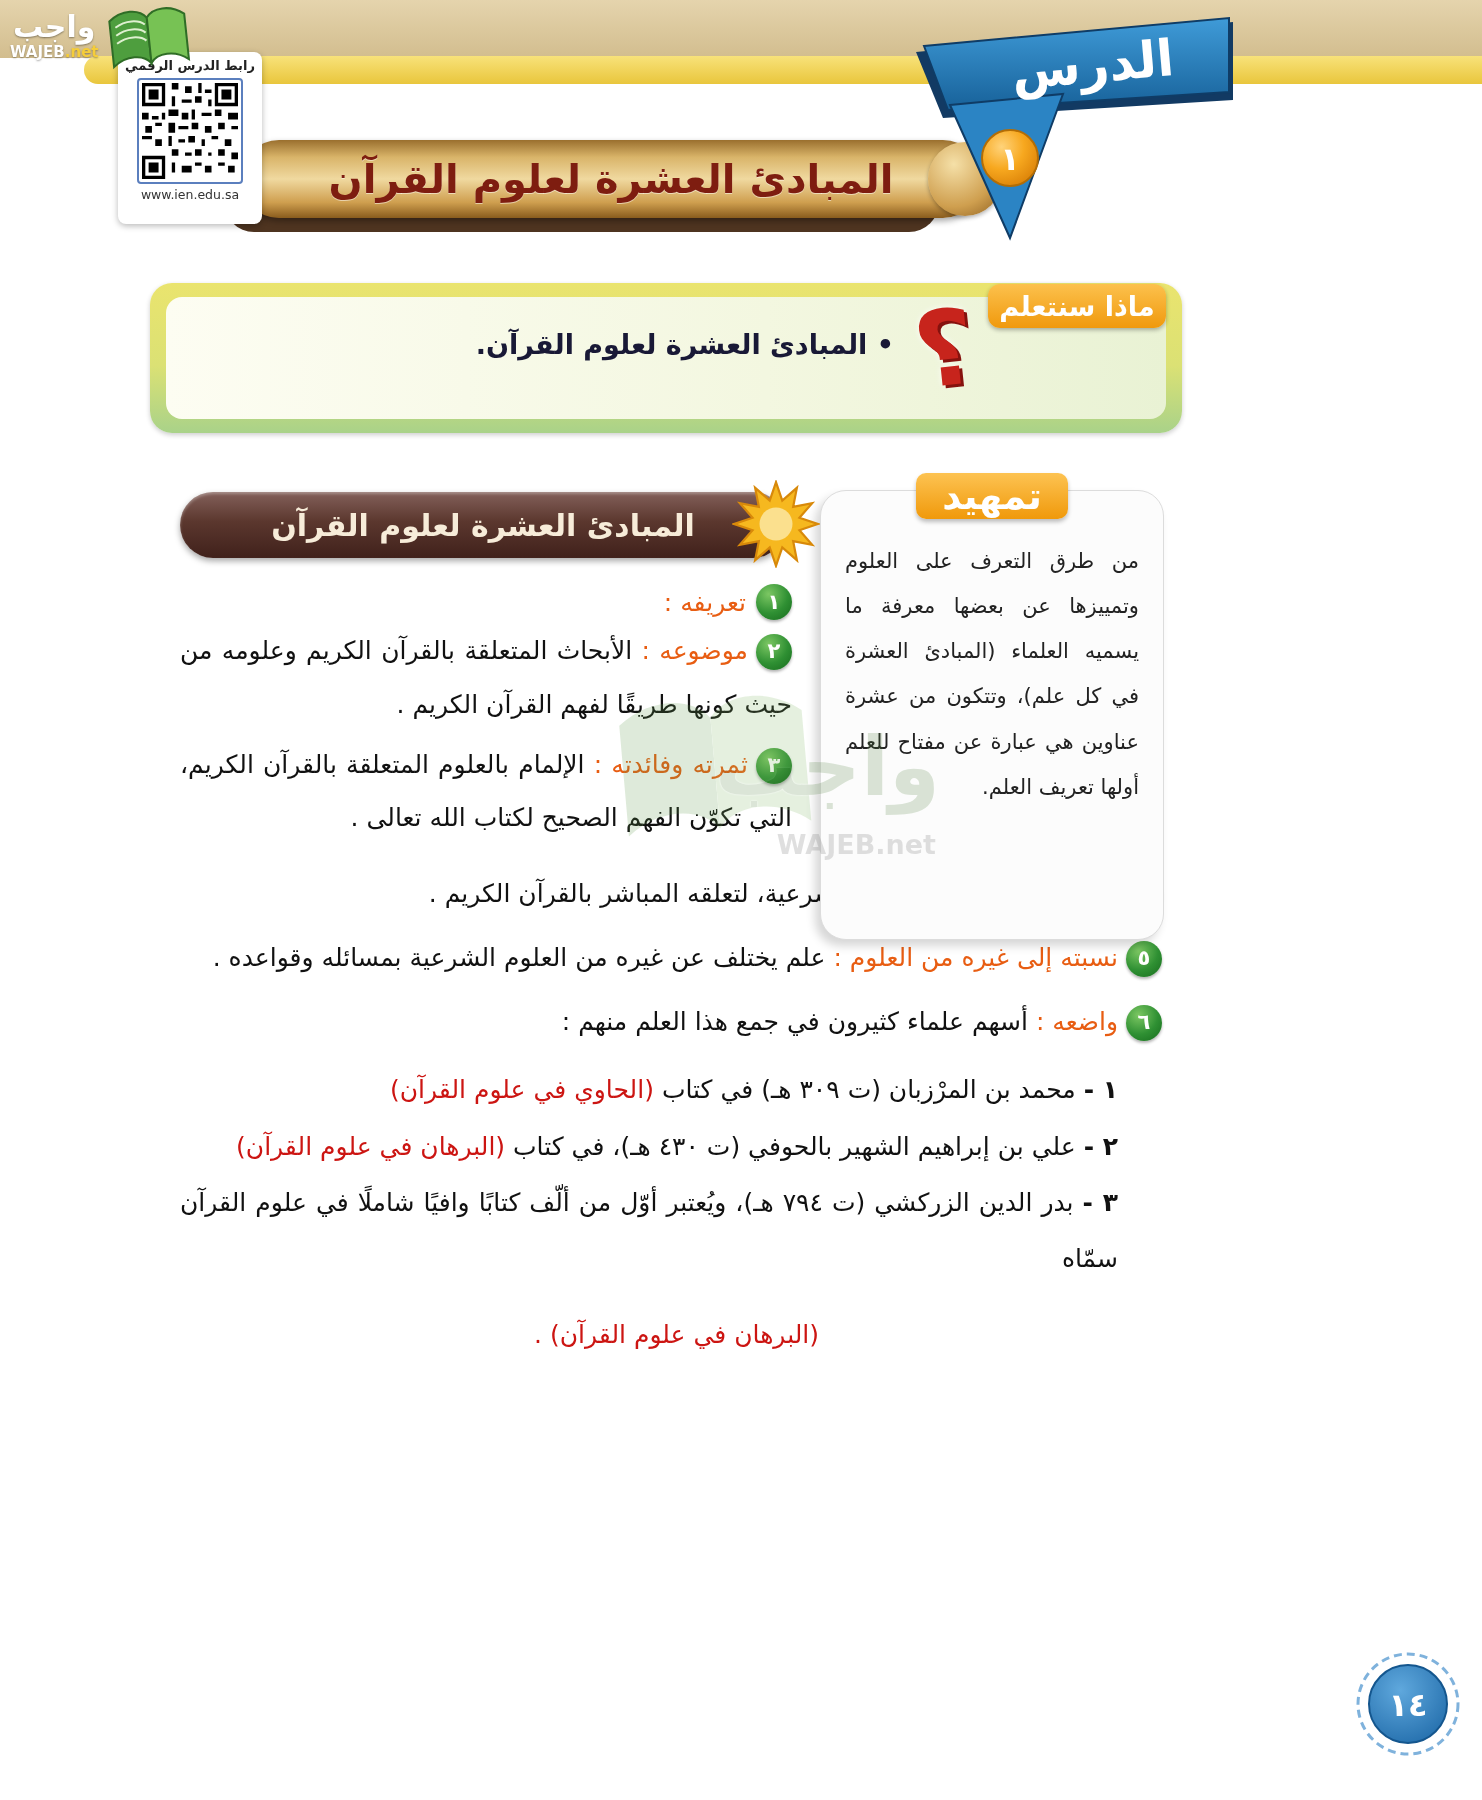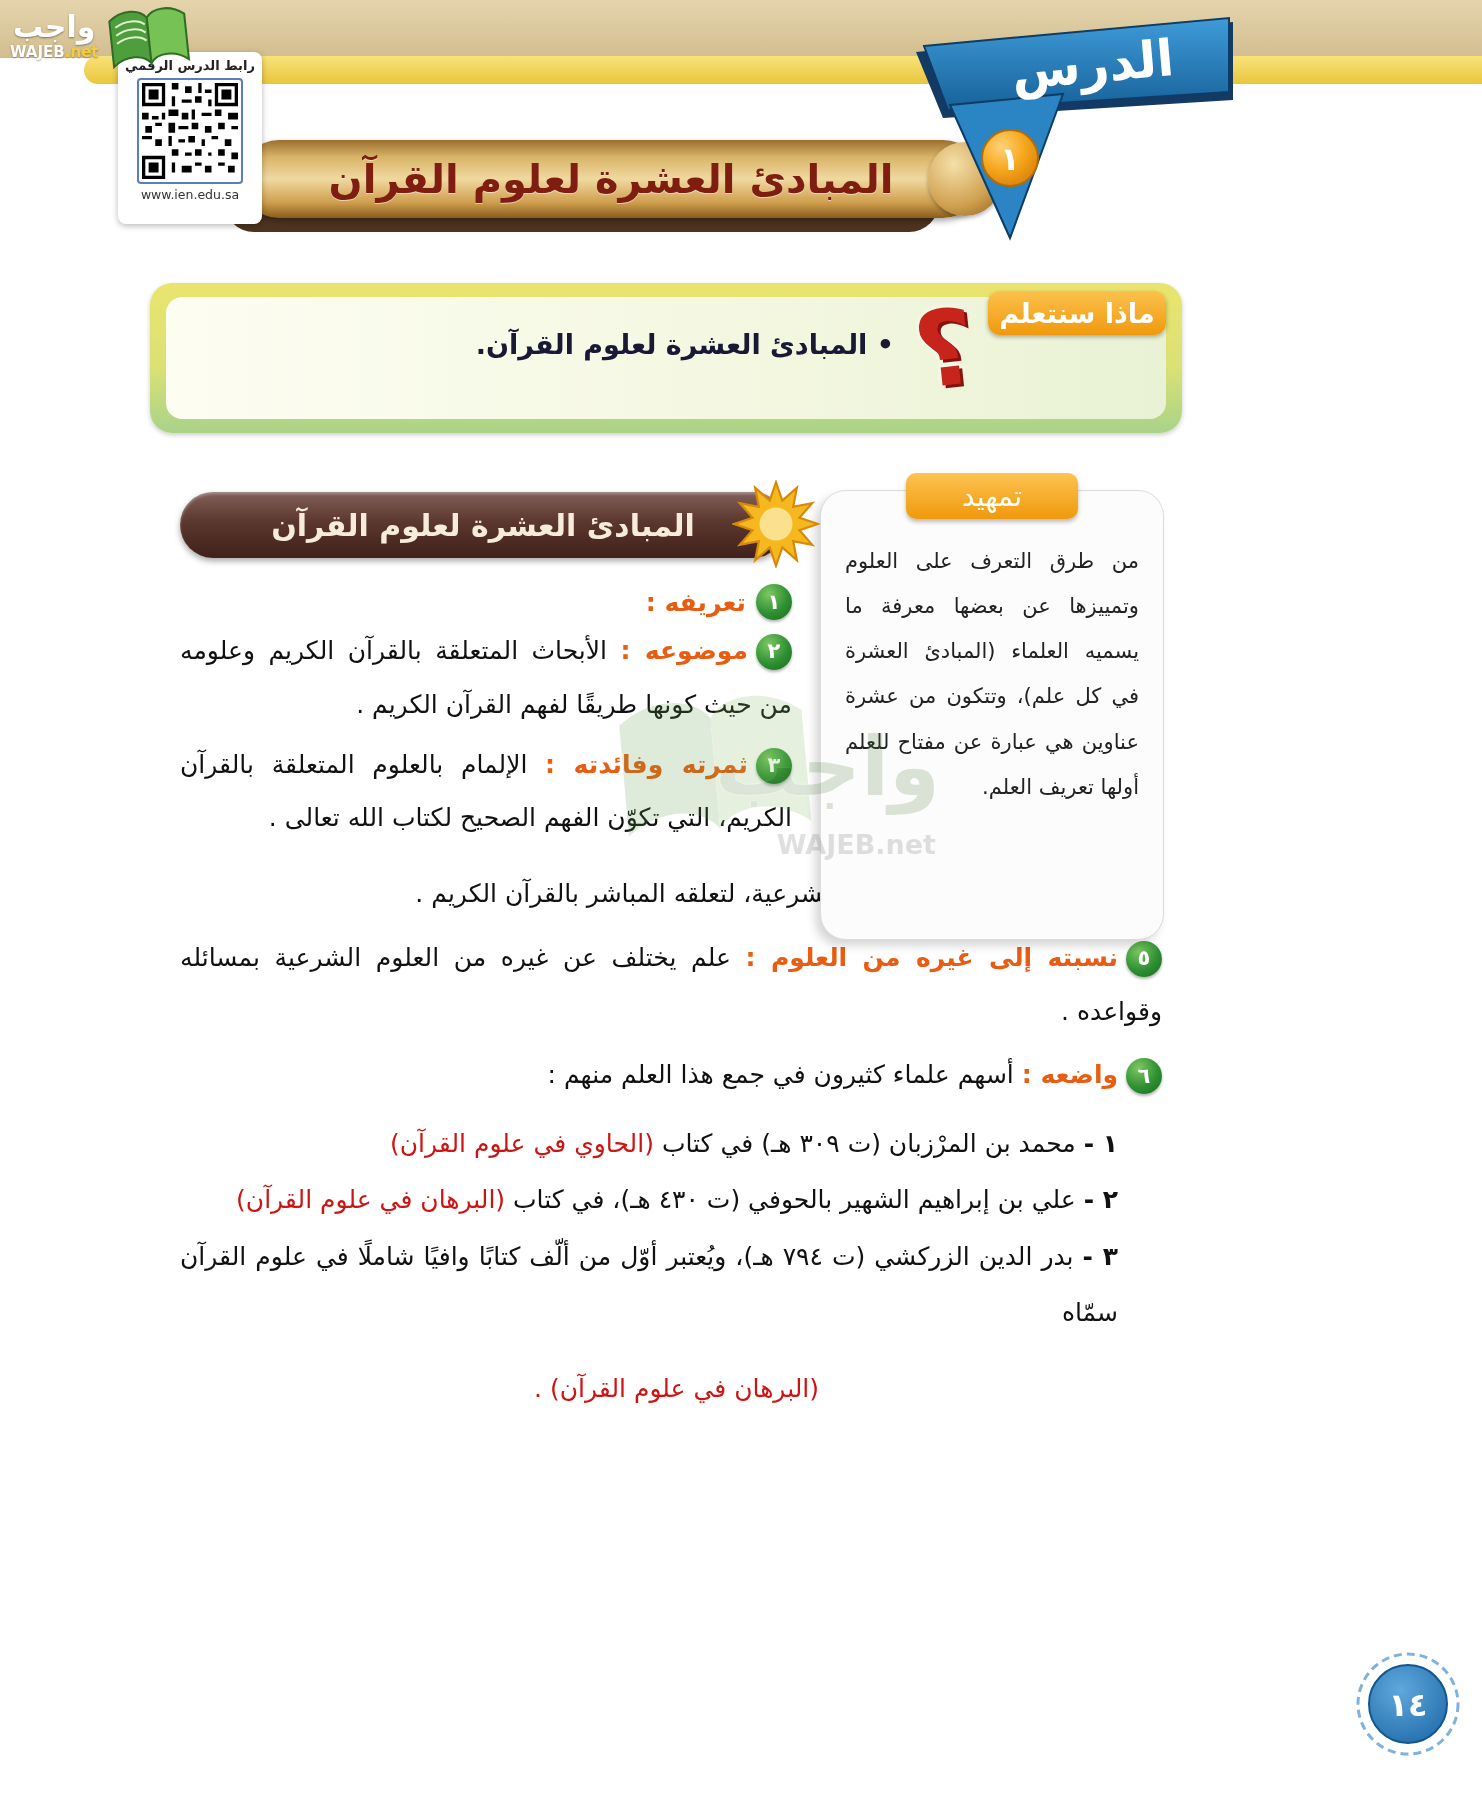--- a/index.html
+++ b/index.html
@@ -26,42 +26,42 @@
 
   .title-wrap{position:absolute;left:222px;top:140px;width:760px;height:104px;z-index:6}
   .title-back{position:absolute;left:2px;top:32px;width:715px;height:60px;border-radius:31px;background:#4e3420}
   .title-pill{position:absolute;left:18px;top:0;width:742px;height:78px;border-radius:39px;background:linear-gradient(180deg,#9a6f2e 0%,#d9b469 22%,#f0d9a0 50%,#cf9f4f 80%,#8a5c1d 100%);box-shadow:0 3px 6px rgba(0,0,0,.35);display:flex;align-items:center;justify-content:center}
   .title-knob{position:absolute;left:688px;top:2px;width:74px;height:74px;border-radius:50%;background:radial-gradient(circle at 35% 30%,#f5e0a8,#cf9f4f 60%,#8a5c1d);box-shadow:0 2px 4px rgba(0,0,0,.3)}
   .title-text{font-size:40px;font-weight:bold;color:#7e1d10;text-shadow:0 1px 0 rgba(255,255,255,.5);position:relative;z-index:2}
 
   
   .learn{position:absolute;left:150px;top:283px;width:1032px;height:150px;border-radius:22px;background:linear-gradient(180deg,#eae46e 0%,#dbe174 55%,#a9d289 100%);box-shadow:0 2px 5px rgba(0,0,0,.2);z-index:4}
   .learn-inner{position:absolute;left:16px;right:16px;top:14px;bottom:14px;background:linear-gradient(90deg,#fdfdf2 0%,#f3f7e0 60%,#e9f2d4 100%);border-radius:16px}
-  .learn-label{position:absolute;top:8px;right:16px;width:178px;height:44px;border-radius:12px;background:linear-gradient(180deg,#fcc14d,#f0990d);color:#fff;font-weight:bold;font-size:27px;display:flex;align-items:center;justify-content:center;box-shadow:0 2px 4px rgba(0,0,0,.3);z-index:3}
+  .learn-label{position:absolute;top:1px;right:16px;width:178px;height:44px;border-radius:12px;background:linear-gradient(180deg,#fcc14d,#f0990d);color:#fff;font-weight:bold;font-size:27px;display:flex;align-items:center;justify-content:center;box-shadow:0 2px 4px rgba(0,0,0,.3);z-index:3}
   .learn-q{position:absolute;top:14px;right:208px;font-size:104px;font-weight:bold;color:#c7241c;transform:rotate(-6deg);text-shadow:3px 3px 0 #85120e,0 0 6px rgba(255,255,255,.8);z-index:2;line-height:1}
   .learn-bullet{position:absolute;top:46px;right:288px;font-size:27px;font-weight:bold;color:#191936;z-index:2}
   .learn-bullet::before{content:"•  "}
 
   
   .content{position:absolute;left:180px;top:478px;width:982px;direction:rtl;font-size:25px;color:#111;z-index:2}
 
   .intro-box{position:absolute;left:640px;top:12px;width:342px;height:448px;background:#fcfcfc;border:1px solid #dcdcdc;border-radius:26px;box-shadow:-5px 6px 10px rgba(0,0,0,.16)}
-  .intro-head{position:absolute;top:-18px;left:50%;transform:translateX(-50%);width:172px;height:46px;border-radius:10px;background:linear-gradient(180deg,#fdc352,#f0990b);color:#fff;font-size:28px;font-weight:normal;display:flex;align-items:center;justify-content:center;box-shadow:0 3px 4px rgba(0,0,0,.25)}
+  .intro-head{position:absolute;top:-18px;left:50%;transform:translateX(-50%);width:152px;height:46px;border-radius:10px;background:linear-gradient(180deg,#fdc352,#f0990b);color:#fff;font-size:37px;font-weight:bold;display:flex;align-items:center;justify-content:center;box-shadow:0 3px 4px rgba(0,0,0,.25)}
   .intro-text{padding:48px 24px 20px;font-size:21px;line-height:2.15;text-align:justify;color:#222}
 
   .sec-banner{position:absolute;left:0;top:14px;width:606px;height:66px;border-radius:33px;background:linear-gradient(180deg,#83605a 0%,#5b372e 45%,#40211b 100%);display:flex;align-items:center;justify-content:center;box-shadow:0 3px 6px rgba(0,0,0,.35),inset 0 2px 3px rgba(255,255,255,.3)}
   .sec-banner-text{color:#f7ecd9;font-size:30px;font-weight:bold}
   .burst{position:absolute;left:552px;top:2px;width:88px;height:88px;z-index:3}
 
   .items-top{padding-top:106px;width:612px;margin-right:370px;margin-left:0}
   .items-full{width:100%;padding-top:16px}
   .item-head{display:flex;align-items:center;gap:10px;margin-bottom:4px}
   .ncircle{display:inline-flex;width:36px;height:36px;border-radius:50%;background:radial-gradient(circle at 35% 28%,#7cc763,#2f9033 55%,#176b1d);color:#fff;font-size:21px;font-weight:bold;align-items:center;justify-content:center;flex:0 0 auto;box-shadow:0 2px 3px rgba(0,0,0,.3);vertical-align:middle}
   p .ncircle{margin-left:8px}
-  .ilabel{color:#e85d12;font-weight:bold}
+  .ilabel{color:#e85d12;font-weight:normal}
   .itext{line-height:2.15;text-align:justify;margin:0 0 6px 0}
   .items-full .itext{margin-bottom:10px}
 
   .scholars{padding:4px 44px 0 0}
   .scholar{line-height:2.25;margin:0;text-align:justify}
   .s-num{font-weight:bold}
   .book{color:#cc1512;font-weight:normal}
   .book-line{text-align:center;padding-left:55px;line-height:1.8}
 
   

